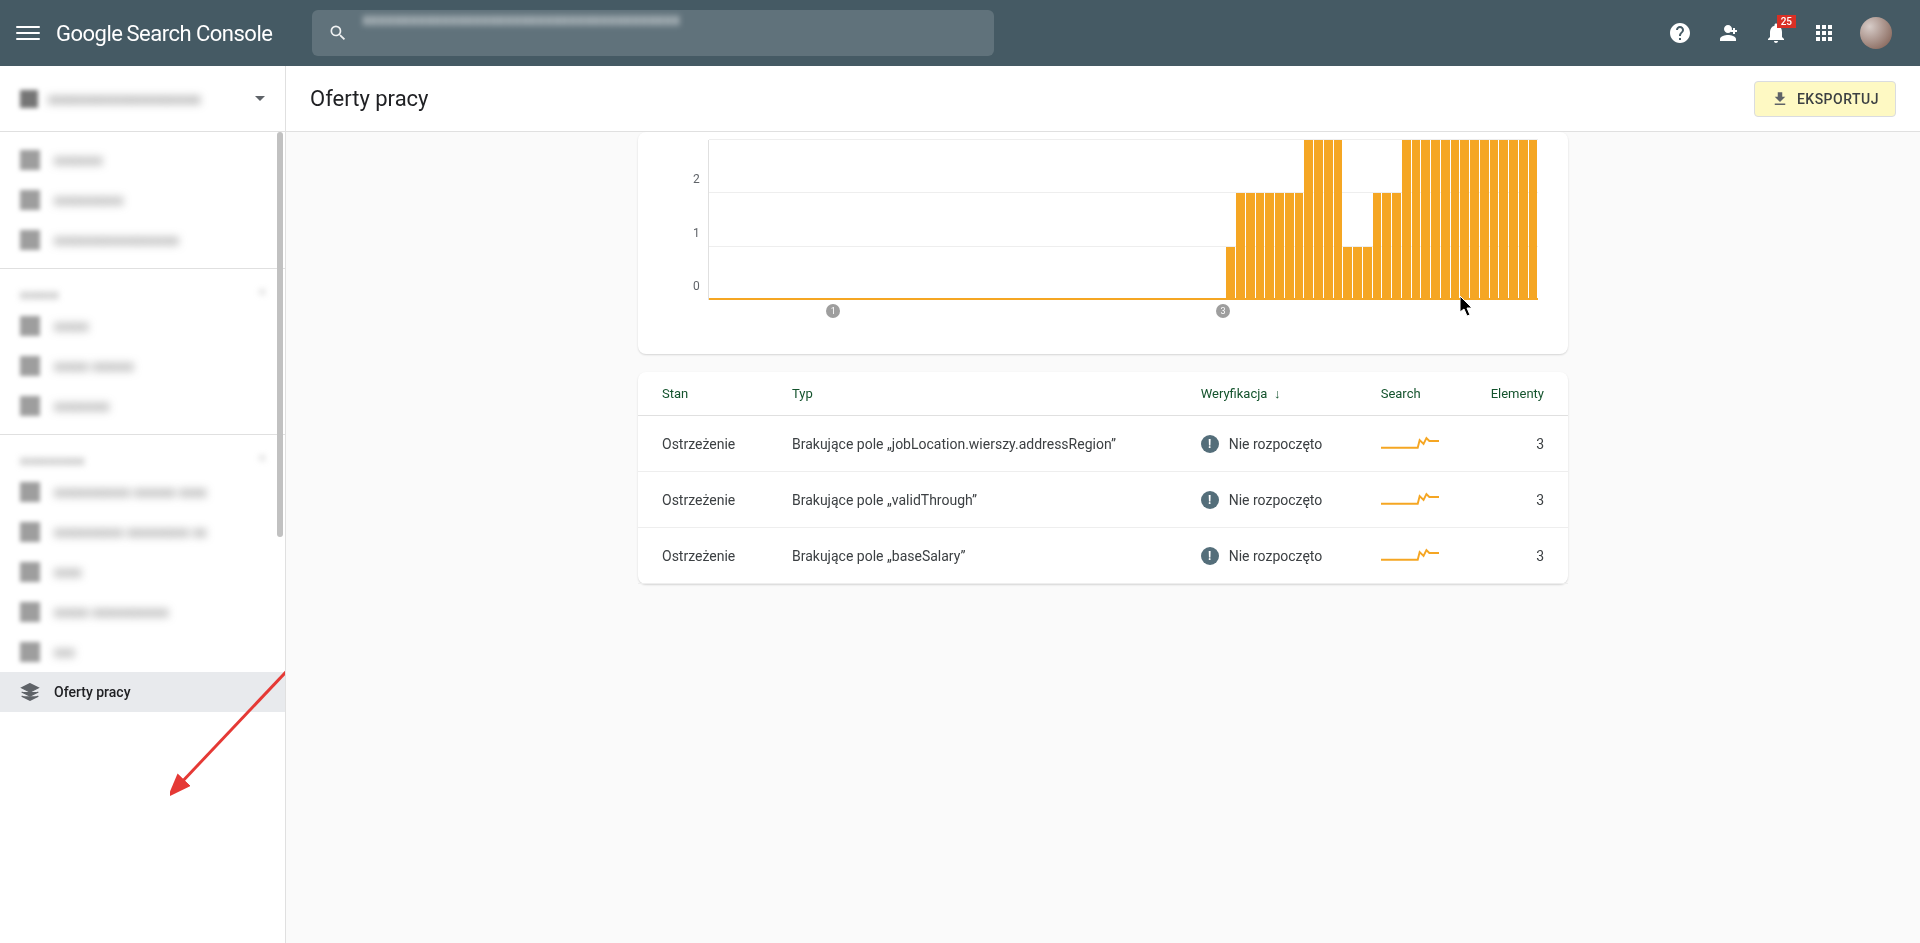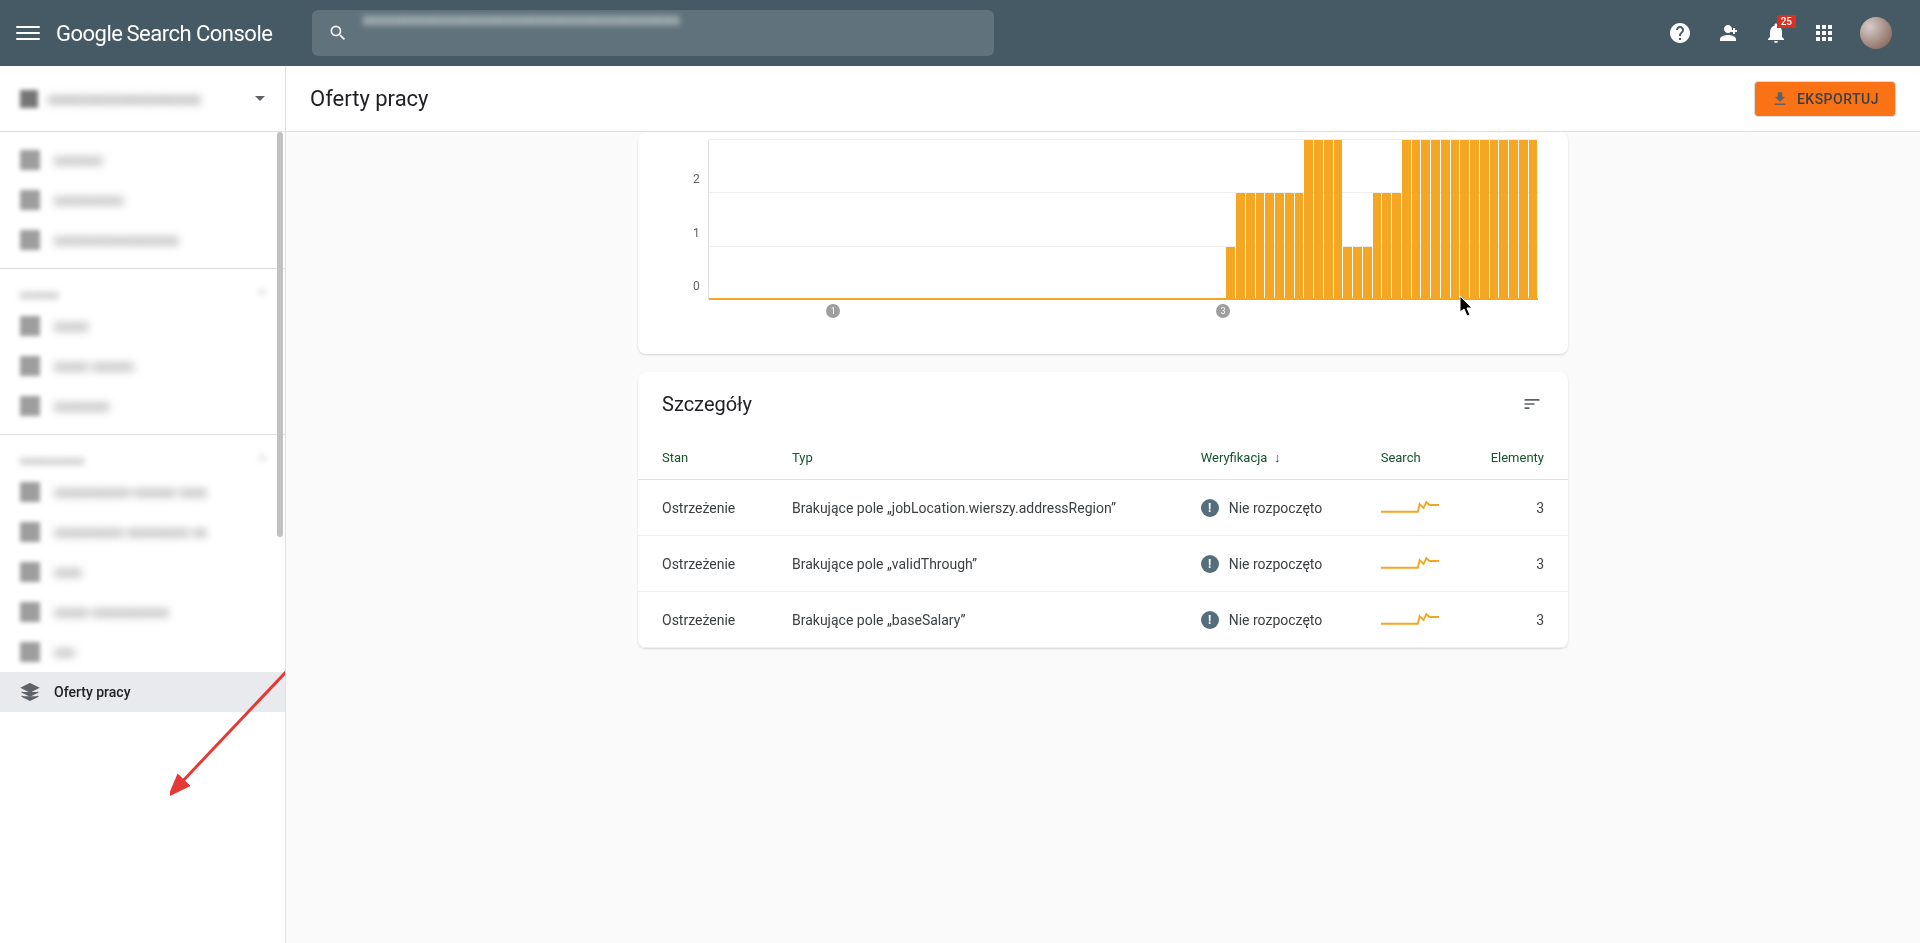--- a/index.html
+++ b/index.html
@@ -38,21 +38,21 @@
 .nav-ic-real { display: flex; align-items: center; justify-content: center; width: 20px; height: 20px; flex-shrink: 0; }
 .section-label { padding: 10px 20px 4px; font-size: 13px; color: #888; filter: blur(3px); display: flex; justify-content: space-between; }
 
 
 .annotation-arrow { position: absolute; left: 170px; top: 570px; width: 160px; height: 160px; pointer-events: none; z-index: 5; }
 
 
 .main { flex: 1; display: flex; flex-direction: column; overflow: hidden; }
 .page-header { height: 66px; display: flex; align-items: center; padding: 0 24px; border-bottom: 1px solid #e0e0e0; }
 .page-title { font-size: 22px; font-weight: 400; color: #202124; flex: 1; }
-.export-btn { display: flex; align-items: center; gap: 8px; padding: 8px 16px; border: 1px solid #dadce0; border-radius: 4px; font-size: 14px; font-weight: 500; color: #3c4043; cursor: pointer; background: #f97316; letter-spacing: 0.5px; }
+.export-btn { display: flex; align-items: center; gap: 8px; padding: 8px 16px; border: 1px solid #dadce0; border-radius: 4px; font-size: 14px; font-weight: 500; color: #3c4043; cursor: pointer; background: #fef9c3; letter-spacing: 0.5px; }
 .export-btn svg { width: 18px; height: 18px; fill: #5f6368; }
 .content { flex: 1; overflow-y: auto; background: #fafafa; padding: 0 72px 24px; display: flex; flex-direction: column; align-items: center; }
 .card { width: 930px; background: #fff; border-radius: 8px; box-shadow: 0 1px 2px rgba(0,0,0,0.15); margin-top: 0; }
 
 
 .chart-card { padding-bottom: 12px; }
 .chart { position: relative; height: 210px; padding: 8px 30px 0 70px; }
 .chart-plot { position: relative; height: 160px; border-left: 1px solid #e0e0e0; }
 .gridline { position: absolute; left: 0; right: 0; border-top: 1px solid #eee; }
 .yaxis-lbl { position: absolute; left: -16px; font-size: 12px; color: #5f6368; transform: translateY(-50%); }
@@ -331,28 +331,20 @@
                 <div class="bar" style="height: 100%;"></div>
               </div>
               <div style="position: absolute; left: 0px; right: 0px; bottom: 0px; border-top: 2px solid rgb(245, 166, 35);"></div>
               <div class="event-marker" style="left: 15%;">1</div>
               <div class="event-marker" style="left: 62%;">3</div>
             </div>
         </div>
       </div>
 
       <div class="card details-card">
-        <div class="details-hdr">
-          <div class="details-title">Szczegóły</div>
-          <div class="filter-ic">
-              <svg viewBox="0 0 24 24">
-                <path d="M3 18h6v-2H3v2zM3 6v2h18V6H3zm0 7h12v-2H3v2z"></path>
-              </svg>
-            </div>
-        </div>
         <table class="table">
           <thead>
             <tr>
               <th style="width:130px;">Stan</th>
               <th>Typ</th>
               <th class="col-ver" style="width:180px;"><span>Weryfikacja</span> &nbsp;↓</th>
               <th class="col-trend">Search</th>
               <th class="th-elem" style="width:100px;">Elementy</th>
             </tr>
           </thead>

